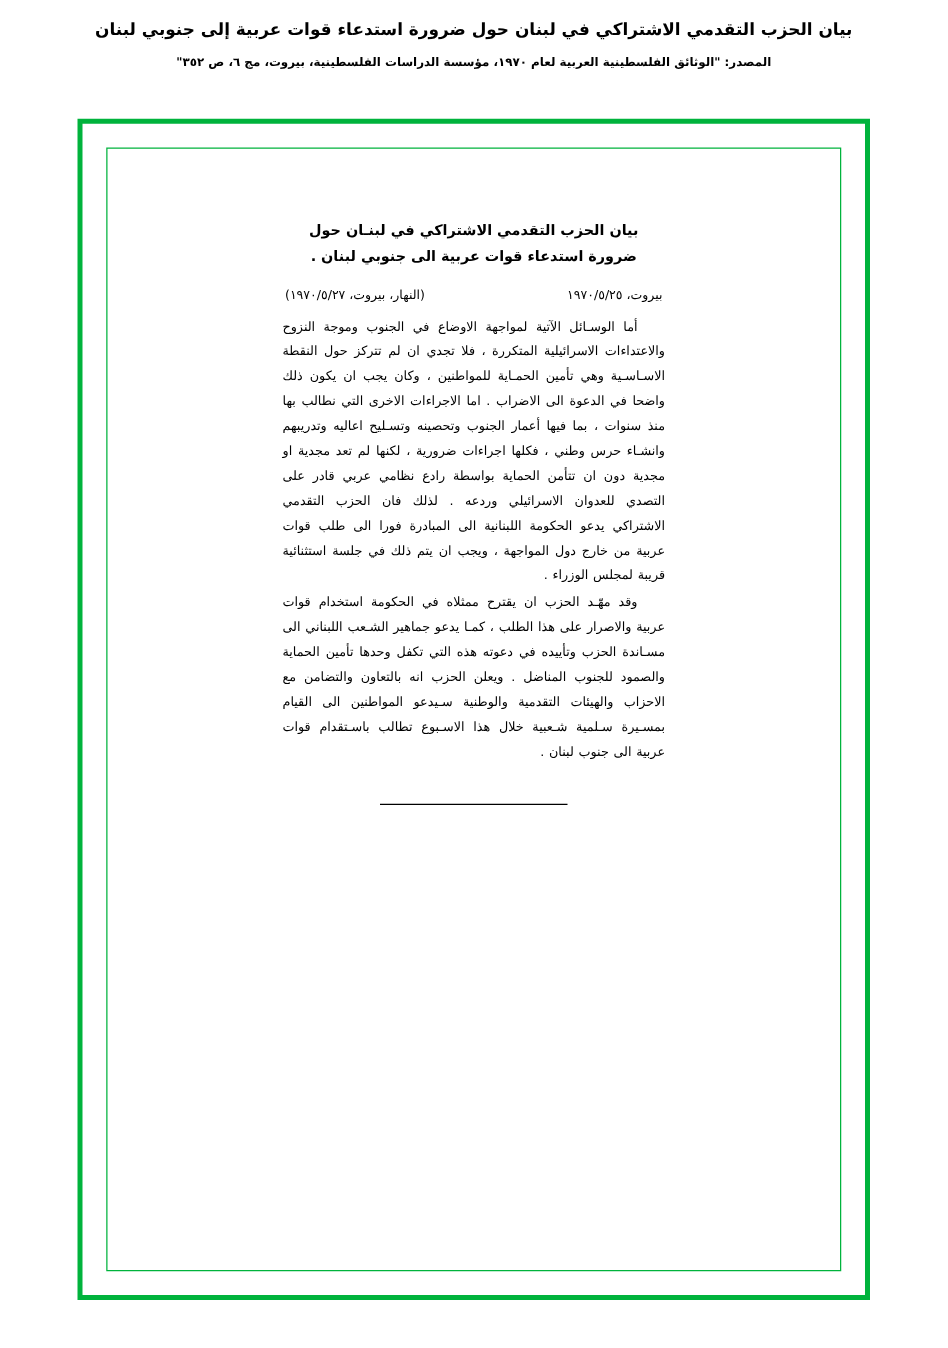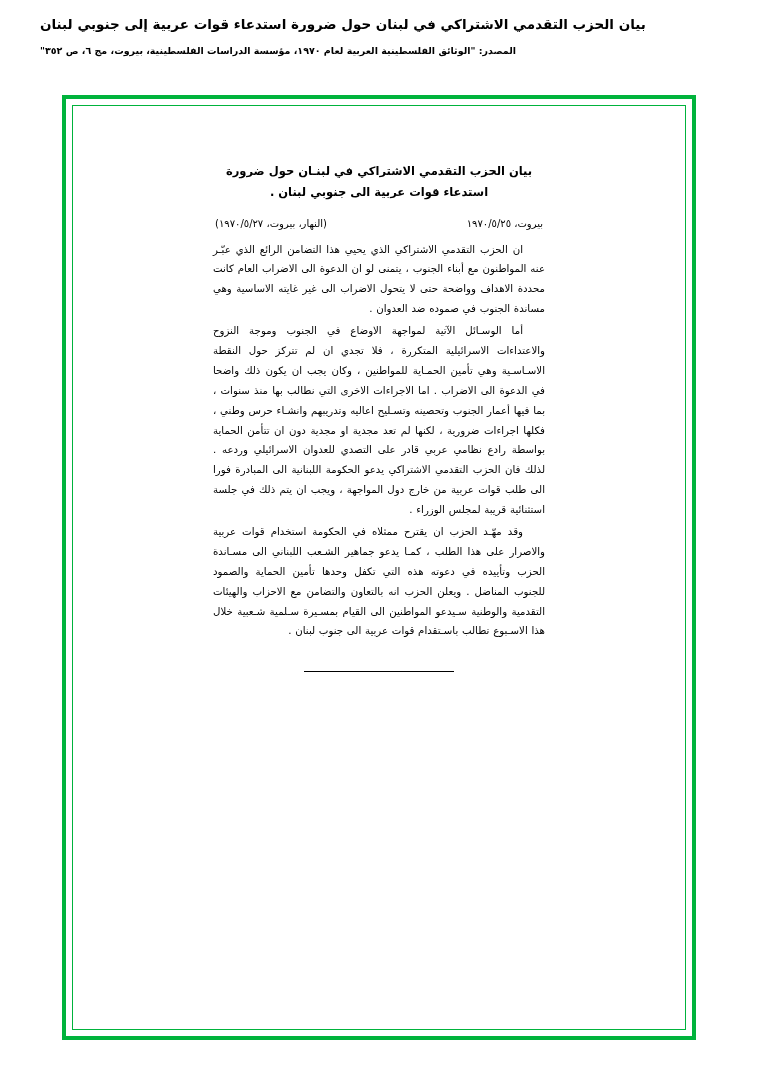--- a/index.html
+++ b/index.html
@@ -13,21 +13,21 @@
     font-family: "DejaVu Sans", sans-serif;
     color: #000000;
     position: relative;
     overflow: hidden;
   }
 
   
   .page-header {
     width: 758px;
     padding-top: 14px;
-    text-align: left;
+    text-align: center;
   }
   .header-title {
     font-family: "DejaVu Sans", sans-serif;
     font-weight: bold;
     font-size: 13.5px;
     line-height: 1.5;
     color: #000;
     letter-spacing: 0px;
     padding: 0 40px;
     direction: rtl;
@@ -54,21 +54,21 @@
     box-sizing: border-box;
     background: #ffffff;
   }
   .doc-frame-inner {
     position: absolute;
     left: 0;
     top: 0;
     right: 0;
     bottom: 0;
     border: 1px solid #00b33c;
-    margin: 6px;
+    margin: 19px;
     box-sizing: border-box;
     background: #ffffff;
   }
 
   .doc-body {
     position: absolute;
     left: 0;
     top: 0;
     width: 100%;
     height: 100%;
@@ -134,20 +134,19 @@
   <div class="doc-frame-inner">
     <div class="doc-body">
 
       <div class="doc-title">بيان الحزب التقدمي الاشتراكي في لبنـان حول ضرورة استدعاء قوات عربية الى جنوبي لبنان .</div>
 
       <div class="doc-meta">
         <div class="meta-right">بيروت، ١٩٧٠/٥/٢٥</div>
         <div class="meta-left">(النهار، بيروت، ١٩٧٠/٥/٢٧)</div>
       </div>
 
-      <p class="doc-par">ان الحزب التقدمي الاشتراكي الذي يحيي هذا التضامن الرائع الذي عبّـر عنه المواطنون مع أبناء الجنوب ، يتمنى لو ان الدعوة الى الاضراب العام كانت محددة الاهداف وواضحة حتى لا يتحول الاضراب الى غير غايته الاساسية وهي مساندة الجنوب في صموده ضد العدوان .</p>
       <p class="doc-par">أما الوسـائل الآتية لمواجهة الاوضاع في الجنوب وموجة النزوح والاعتداءات الاسرائيلية المتكررة ، فلا تجدي ان لم تتركز حول النقطة الاسـاسـية وهي تأمين الحمـاية للمواطنين ، وكان يجب ان يكون ذلك واضحا في الدعوة الى الاضراب . اما الاجراءات الاخرى التي نطالب بها منذ سنوات ، بما فيها أعمار الجنوب وتحصينه وتسـليح اعاليه وتدريبهم وانشـاء حرس وطني ، فكلها اجراءات ضرورية ، لكنها لم تعد مجدية او مجدية دون ان تتأمن الحماية بواسطة رادع نظامي عربي قادر على التصدي للعدوان الاسرائيلي وردعه . لذلك فان الحزب التقدمي الاشتراكي يدعو الحكومة اللبنانية الى المبادرة فورا الى طلب قوات عربية من خارج دول المواجهة ، ويجب ان يتم ذلك في جلسة استثنائية قريبة لمجلس الوزراء .</p>
       <p class="doc-par">وقد مهّـد الحزب ان يقترح ممثلاه في الحكومة استخدام قوات عربية والاصرار على هذا الطلب ، كمـا يدعو جماهير الشـعب اللبناني الى مسـاندة الحزب وتأييده في دعوته هذه التي تكفل وحدها تأمين الحماية والصمود للجنوب المناضل . ويعلن الحزب انه بالتعاون والتضامن مع الاحزاب والهيئات التقدمية والوطنية سـيدعو المواطنين الى القيام بمسـيرة سـلمية شـعبية خلال هذا الاسـبوع تطالب باسـتقدام قوات عربية الى جنوب لبنان .</p>
 
       <div class="doc-rule"></div>
     </div>
   </div>
 </div>
 
 </body></html>

